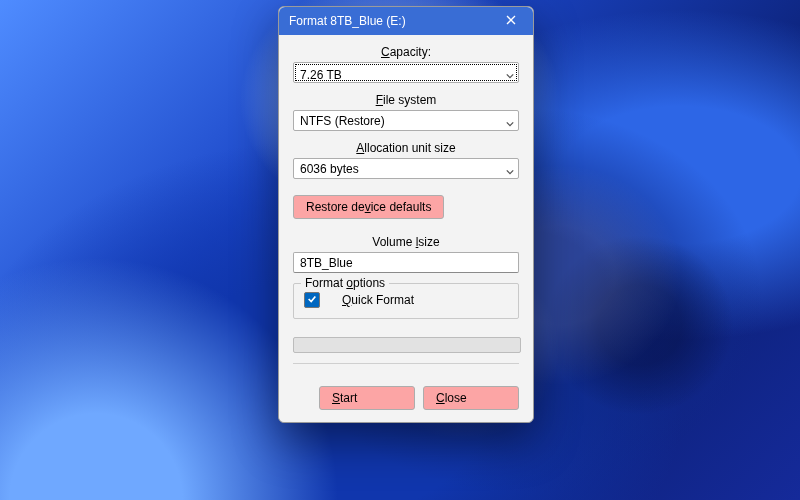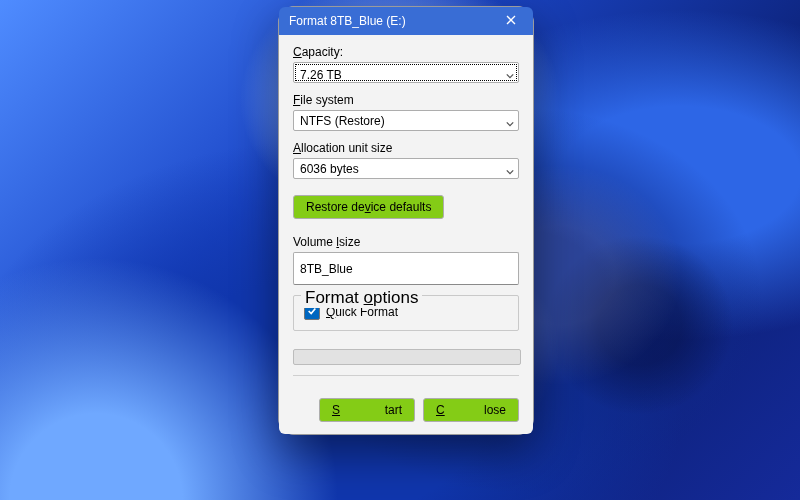--- a/index.html
+++ b/index.html
@@ -17,67 +17,67 @@
   .desktop::before{
     content:"";position:absolute;inset:0;
     background:
       radial-gradient(ellipse 38% 55% at 70% 55%, rgba(255,255,255,.12) 0 18%, transparent 40%),
       radial-gradient(ellipse 26% 40% at 80% 65%, rgba(0,0,30,.35) 0 20%, transparent 45%),
       radial-gradient(ellipse 30% 45% at 58% 70%, rgba(255,255,255,.10) 0 15%, transparent 40%);
   }
   
   .dialog{
     position:absolute;left:278px;top:6px;width:254px;
-    background:#f3f3f3;border:1px solid #9b9b9b;border-radius:16px;
+    background:#f3f3f3;border:1px solid #9b9b9b;border-radius:6px;
     box-shadow:0 18px 45px rgba(0,0,0,.45);
   }
   .titlebar{
     display:flex;align-items:center;height:28px;
     color:#fff;background:#396dd5;
     border-radius:6px 6px 0 0;padding:0 0 0 10px;
   }
   .titlebar .title{flex:1;font-size:12px;}
   .titlebar .xbtn{
     width:44px;height:100%;display:flex;align-items:center;justify-content:center;
     border-radius:0 6px 0 0;cursor:default;
   }
   .titlebar svg{width:10px;height:10px;stroke:#fff;stroke-width:1.3;}
   .body{padding:10px 14px 12px;background:#f3f3f3;}
-  .lbl{display:block;margin:0 0 3px 0;}
+  .lbl{display:block;margin:0 0 3px 0;text-align:center;}
   .mn{text-decoration:underline;} 
   
   .combo{
     position:relative;width:100%;height:21px;box-sizing:border-box;
     background:#fff;border:1px solid #adadad;border-radius:2px;
     display:flex;align-items:center;padding:0 22px 0 6px;cursor:default;
   }
   .combo.focus{outline:1px dotted #000;outline-offset:-3px;align-items:flex-end;}
   .combo .chev{
     position:absolute;right:4px;top:50%;transform:translateY(-50%);
     width:8px;height:8px;pointer-events:none;
   }
   .combo .chev svg{width:8px;height:8px;stroke:#555;stroke-width:1.6;fill:none;}
   .gap{height:10px;}
   .btn{
-    display:inline-flex;align-items:center;justify-content:space-between;
-    height:22px;padding:0 12px;background:#84cc16;
+    display:inline-flex;align-items:center;justify-content:flex-start;
+    height:22px;padding:0 12px;background:#fca5a5;
     border:1px solid #adadad;border-radius:3px;cursor:default;font-size:12px;
   }
   .textfield{
-    width:100%;height:33px;box-sizing:border-box;background:#fff;
+    width:100%;height:21px;box-sizing:border-box;background:#fff;
     border:1px solid #adadad;border-bottom-color:#8a8a8a;border-radius:2px;
     padding:0 6px;font:inherit;
   }
   .group{
     border:1px solid #c9c9c9;border-radius:2px;padding:8px 10px 10px;position:relative;
   }
   .group .legend{
-    position:absolute;top:-8px;left:7px;background:#f3f3f3;padding:0 4px;font-size:17px;
-  }
-  .chkrow{display:flex;align-items:center;gap:6px;}
+    position:absolute;top:-8px;left:7px;background:#f3f3f3;padding:0 4px;font-size:12px;
+  }
+  .chkrow{display:flex;align-items:center;gap:22px;}
   .chkbox{
     width:14px;height:14px;border:1px solid #767676;border-radius:2px;background:#0067c0;
     display:flex;align-items:center;justify-content:center;
   }
   .chkbox svg{width:10px;height:10px;stroke:#fff;stroke-width:2;fill:none;}
   .progress{
     width:100%;height:14px;background:#e2e2e2;border:1px solid #bcbcbc;border-radius:2px;
     position:relative;overflow:hidden;
   }
   .hr{height:1px;background:#cfcfcf;margin:10px 0;}

